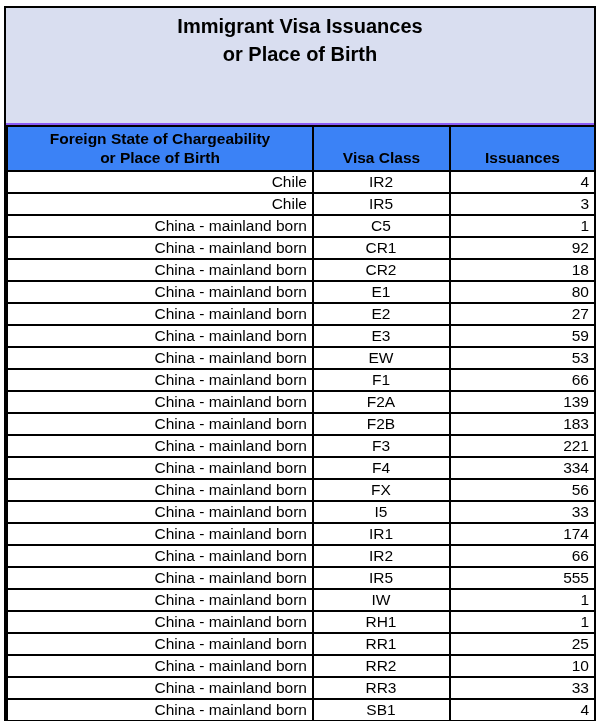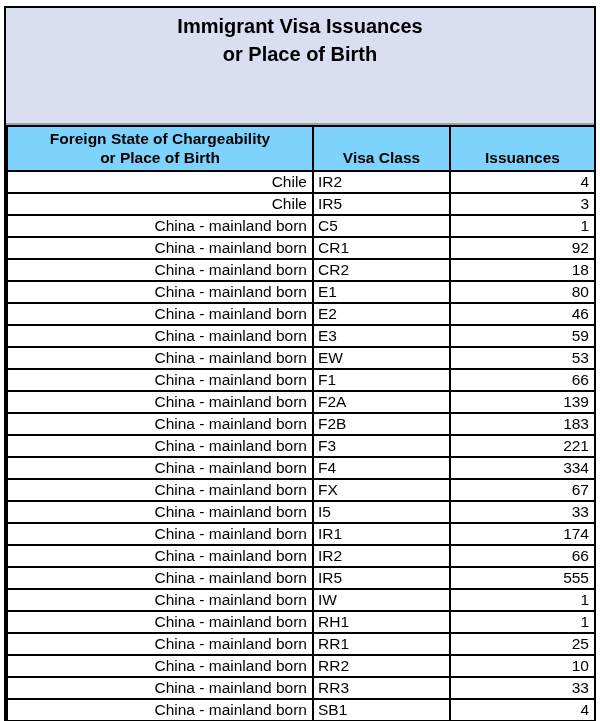--- a/index.html
+++ b/index.html
@@ -13,21 +13,21 @@
   }
   .doc-table-wrap {
     position: absolute;
     left: 4px; top: 6px;
     width: 592px;
     border: 2px solid #000000;
     background: #ffffff;
   }
   .title-block {
     background: #d9def0;
-    border-bottom: 2px solid #a3a3a3;
+    border-bottom: 2px solid #8b5cf6;
     text-align: center;
     font-weight: bold;
     font-size: 20px;
     line-height: 28px;
     padding: 4px 0 2px 0;
     height: 117px;
   }
   table.data-table {
     width: 100%;
     border-collapse: collapse;
@@ -35,39 +35,39 @@
   }
   table.data-table col.c1 { width: 306px; }
   table.data-table col.c2 { width: 137px; }
   table.data-table col.c3 { width: 145px; }
   table.data-table th, table.data-table td {
     border: 2px solid #000000;
     overflow: hidden;
     white-space: nowrap;
   }
   thead th {
-    background: #7dd3fc;
+    background: #3b82f6;
     font-weight: bold;
     font-size: 15.5px;
     line-height: 19px;
     height: 42px;
     vertical-align: bottom;
     text-align: center;
     padding: 2px 2px 3px 2px;
   }
   tbody td {
     background: #ffffff;
     font-size: 15.5px;
     line-height: 19px;
     height: 19.6px;
     padding: 0 5px 1px 4px;
     vertical-align: middle;
   }
   td.state-cell  { text-align: right; }
-  td.class-cell  { text-align: left; }
+  td.class-cell  { text-align: center; }
   td.issue-cell  { text-align: right; }
   .watermark {
     position: absolute;
     left: 390px; top: 681px;
     display: flex;
     align-items: center;
     gap: 7px;
     color: #a6a6a6;
     opacity: 0.9;
     font-size: 17.5px;
@@ -131,21 +131,21 @@
           <td class="issue-cell">18</td>
         </tr>
         <tr>
           <td class="state-cell">China - mainland born</td>
           <td class="class-cell">E1</td>
           <td class="issue-cell">80</td>
         </tr>
         <tr>
           <td class="state-cell">China - mainland born</td>
           <td class="class-cell">E2</td>
-          <td class="issue-cell">46</td>
+          <td class="issue-cell">27</td>
         </tr>
         <tr>
           <td class="state-cell">China - mainland born</td>
           <td class="class-cell">E3</td>
           <td class="issue-cell">59</td>
         </tr>
         <tr>
           <td class="state-cell">China - mainland born</td>
           <td class="class-cell">EW</td>
           <td class="issue-cell">53</td>
@@ -171,21 +171,21 @@
           <td class="issue-cell">221</td>
         </tr>
         <tr>
           <td class="state-cell">China - mainland born</td>
           <td class="class-cell">F4</td>
           <td class="issue-cell">334</td>
         </tr>
         <tr>
           <td class="state-cell">China - mainland born</td>
           <td class="class-cell">FX</td>
-          <td class="issue-cell">67</td>
+          <td class="issue-cell">56</td>
         </tr>
         <tr>
           <td class="state-cell">China - mainland born</td>
           <td class="class-cell">I5</td>
           <td class="issue-cell">33</td>
         </tr>
         <tr>
           <td class="state-cell">China - mainland born</td>
           <td class="class-cell">IR1</td>
           <td class="issue-cell">174</td>

